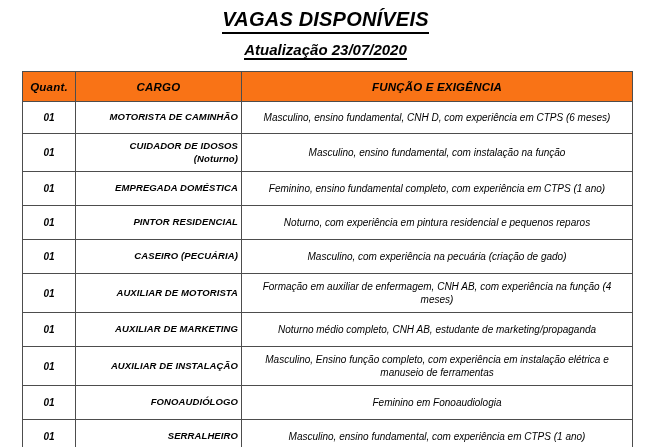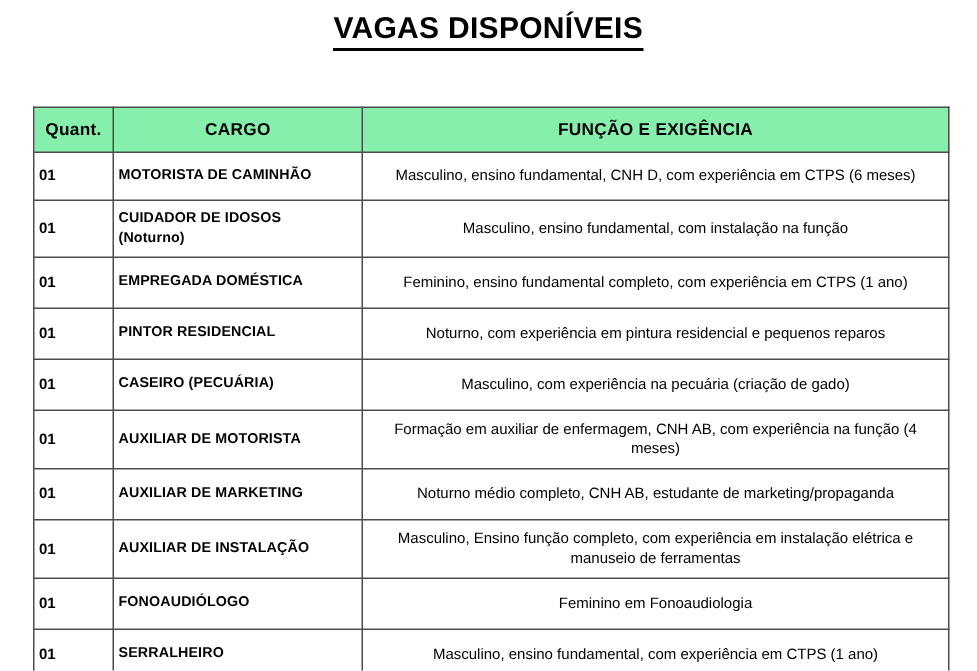--- a/index.html
+++ b/index.html
@@ -12,20 +12,21 @@
     background: #ffffff;
     font-family: "Liberation Sans", sans-serif;
     color: #000000;
     overflow: hidden;
   }
   .page {
     position: relative;
     width: 651px;
     height: 447px;
     box-sizing: border-box;
+    font-style: italic;
   }
   .title-block {
     text-align: center;
     padding-top: 8px;
   }
   .doc-title {
     font-size: 20px;
     font-weight: bold;
     letter-spacing: 0.2px;
     display: inline-block;
@@ -55,37 +56,38 @@
     width: 610px;
     table-layout: fixed;
   }
   table.vagas th,
   table.vagas td {
     border: 1px solid #4d4d4d;
     vertical-align: middle;
     padding: 2px 3px;
   }
   table.vagas thead th {
-    background: #86efac;
+    background: #f97316;
     font-size: 11.5px;
     font-weight: bold;
     text-align: center;
     height: 25px;
     letter-spacing: 0.2px;
   }
   col.c-quant { width: 53px; }
   col.c-cargo { width: 166px; }
   col.c-func  { width: 391px; }
 
   td.quant {
+    text-align: center;
     font-size: 10px;
     font-weight: bold;
   }
   td.cargo {
-    text-align: left;
+    text-align: right;
     font-size: 9.5px;
     font-weight: bold;
     line-height: 1.35;
     letter-spacing: 0.1px;
   }
   td.func {
     text-align: center;
     font-size: 10px;
     font-weight: normal;
     line-height: 1.35;
@@ -98,20 +100,23 @@
     display: block;
   }
 </style>
 </head>
 <body>
 
 <div class="page">
 
   <div class="title-block">
     <div class="doc-title">VAGAS DISPONÍVEIS</div>
+    <div class="doc-subtitle-wrap">
+      <div class="doc-subtitle">Atualização 23/07/2020</div>
+    </div>
   </div>
 
   <div class="table-wrap">
     <table class="vagas">
       <colgroup>
         <col class="c-quant">
         <col class="c-cargo">
         <col class="c-func">
       </colgroup>
       <thead>

